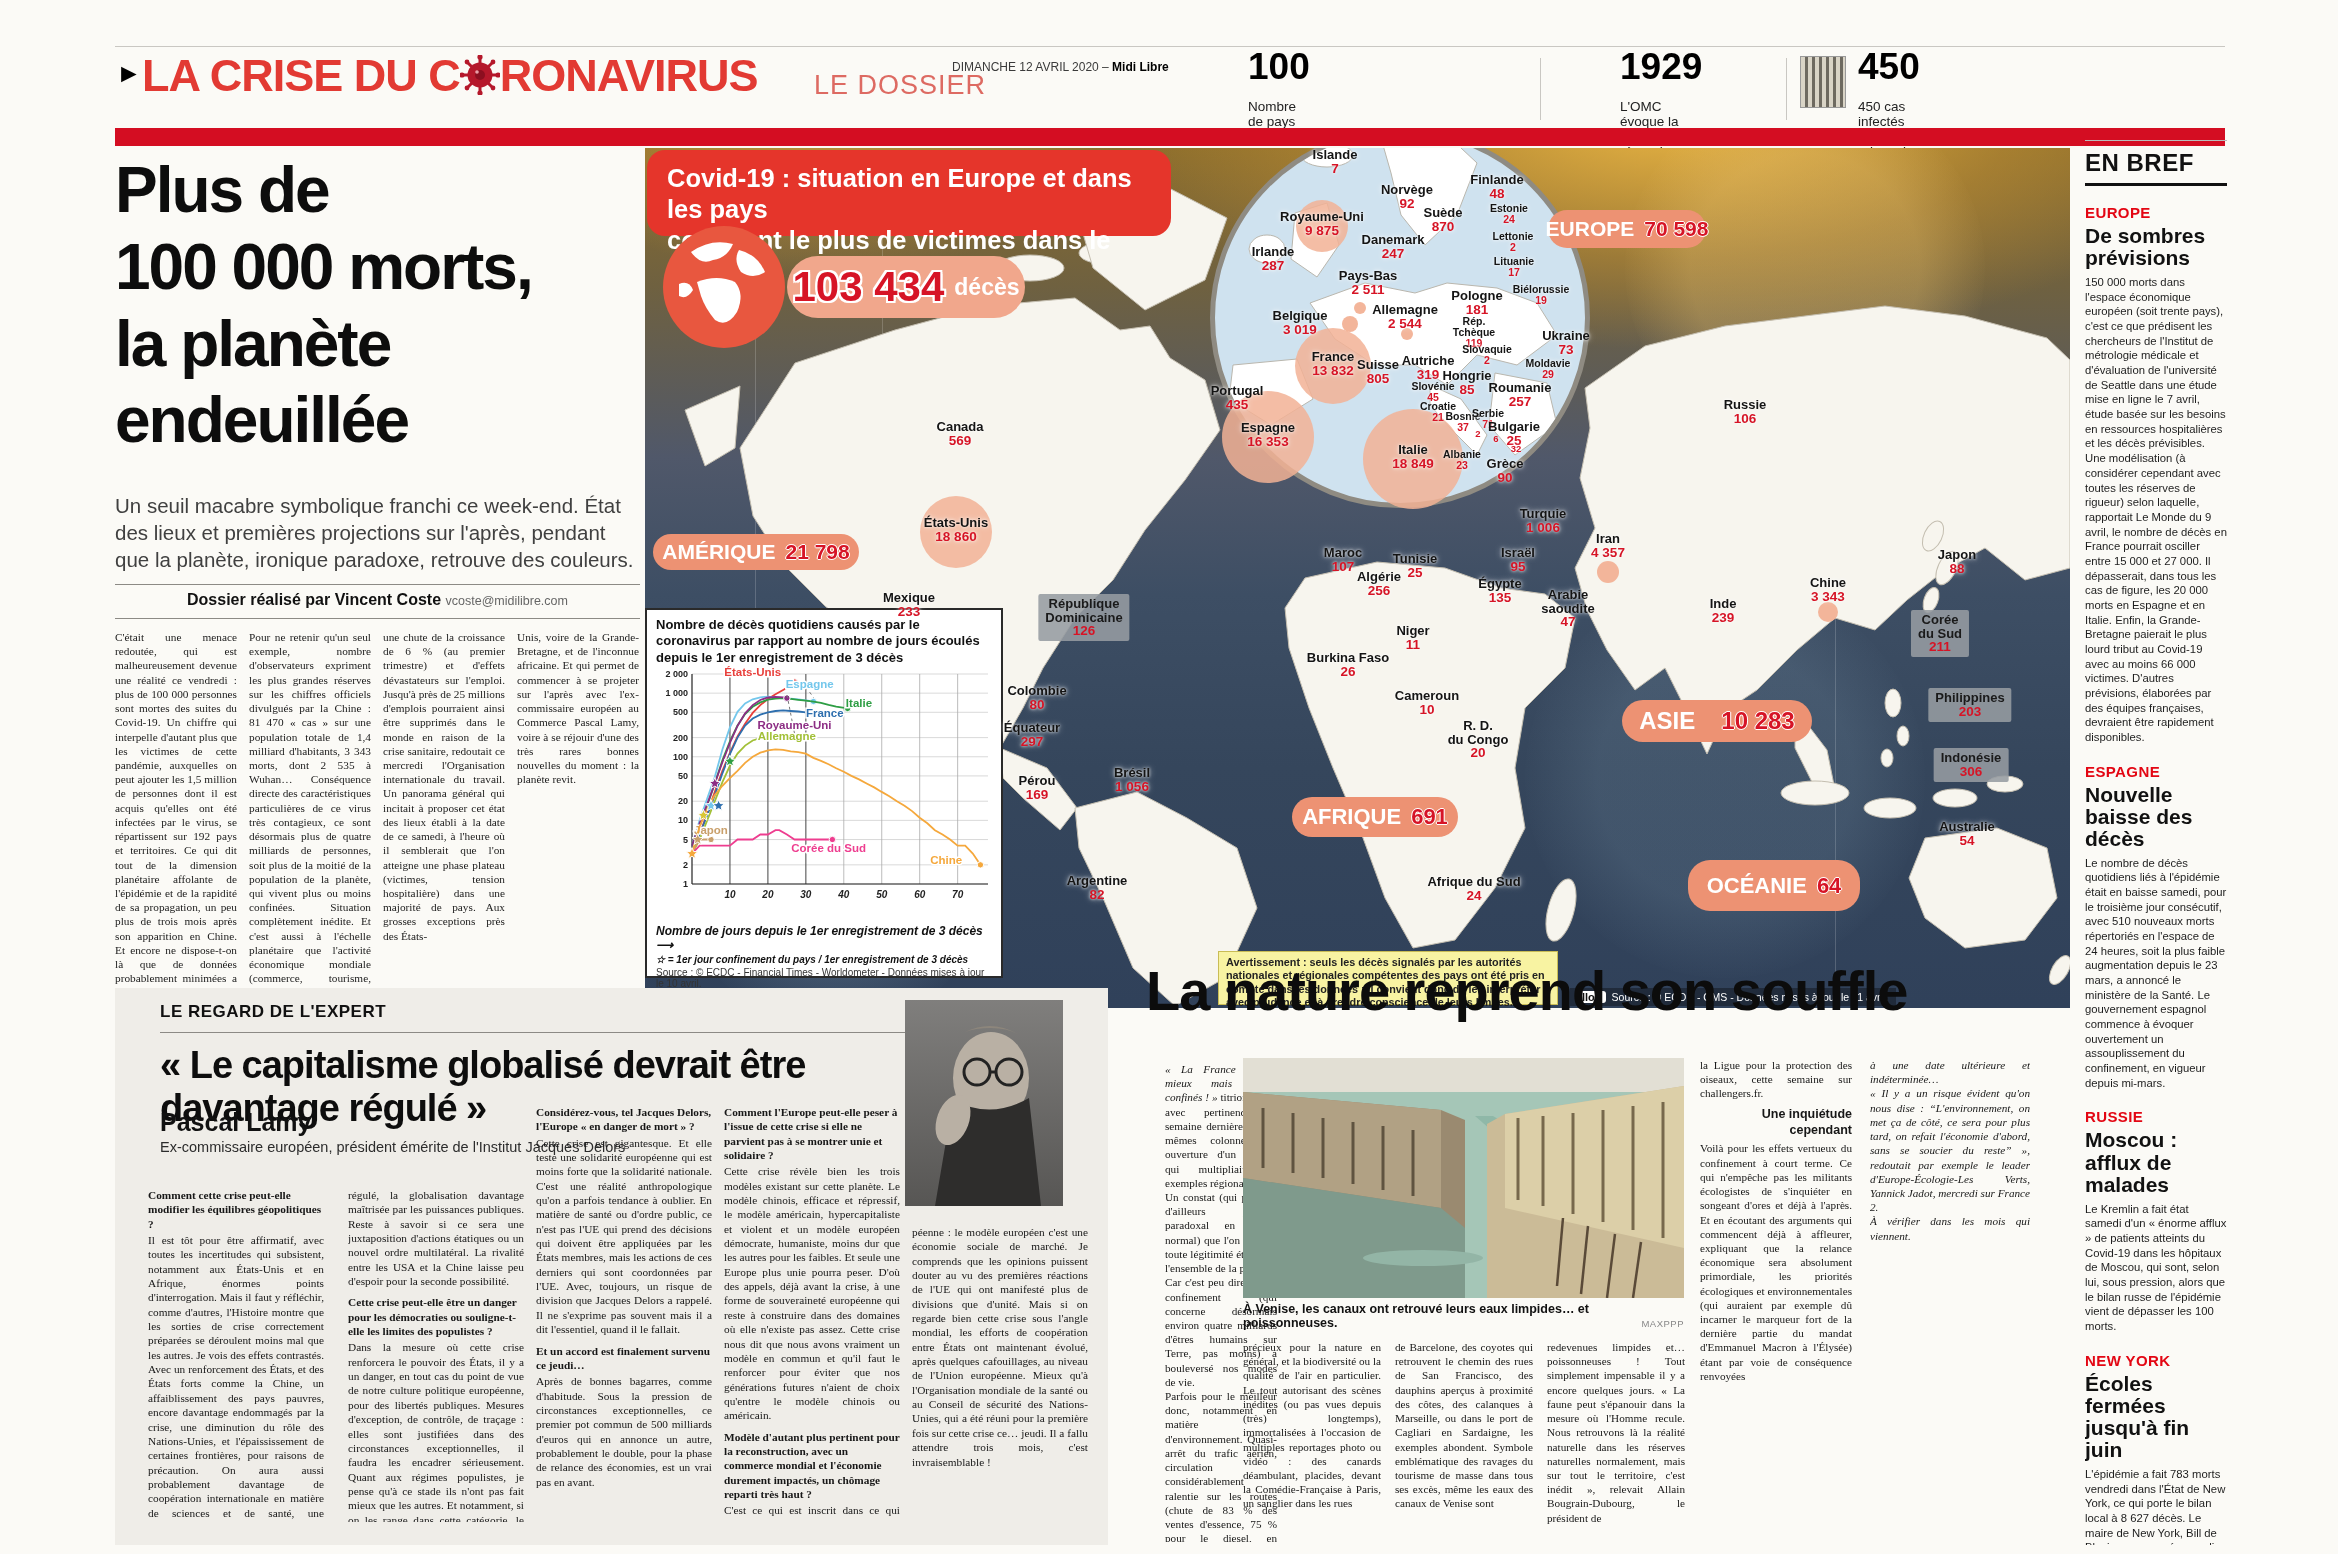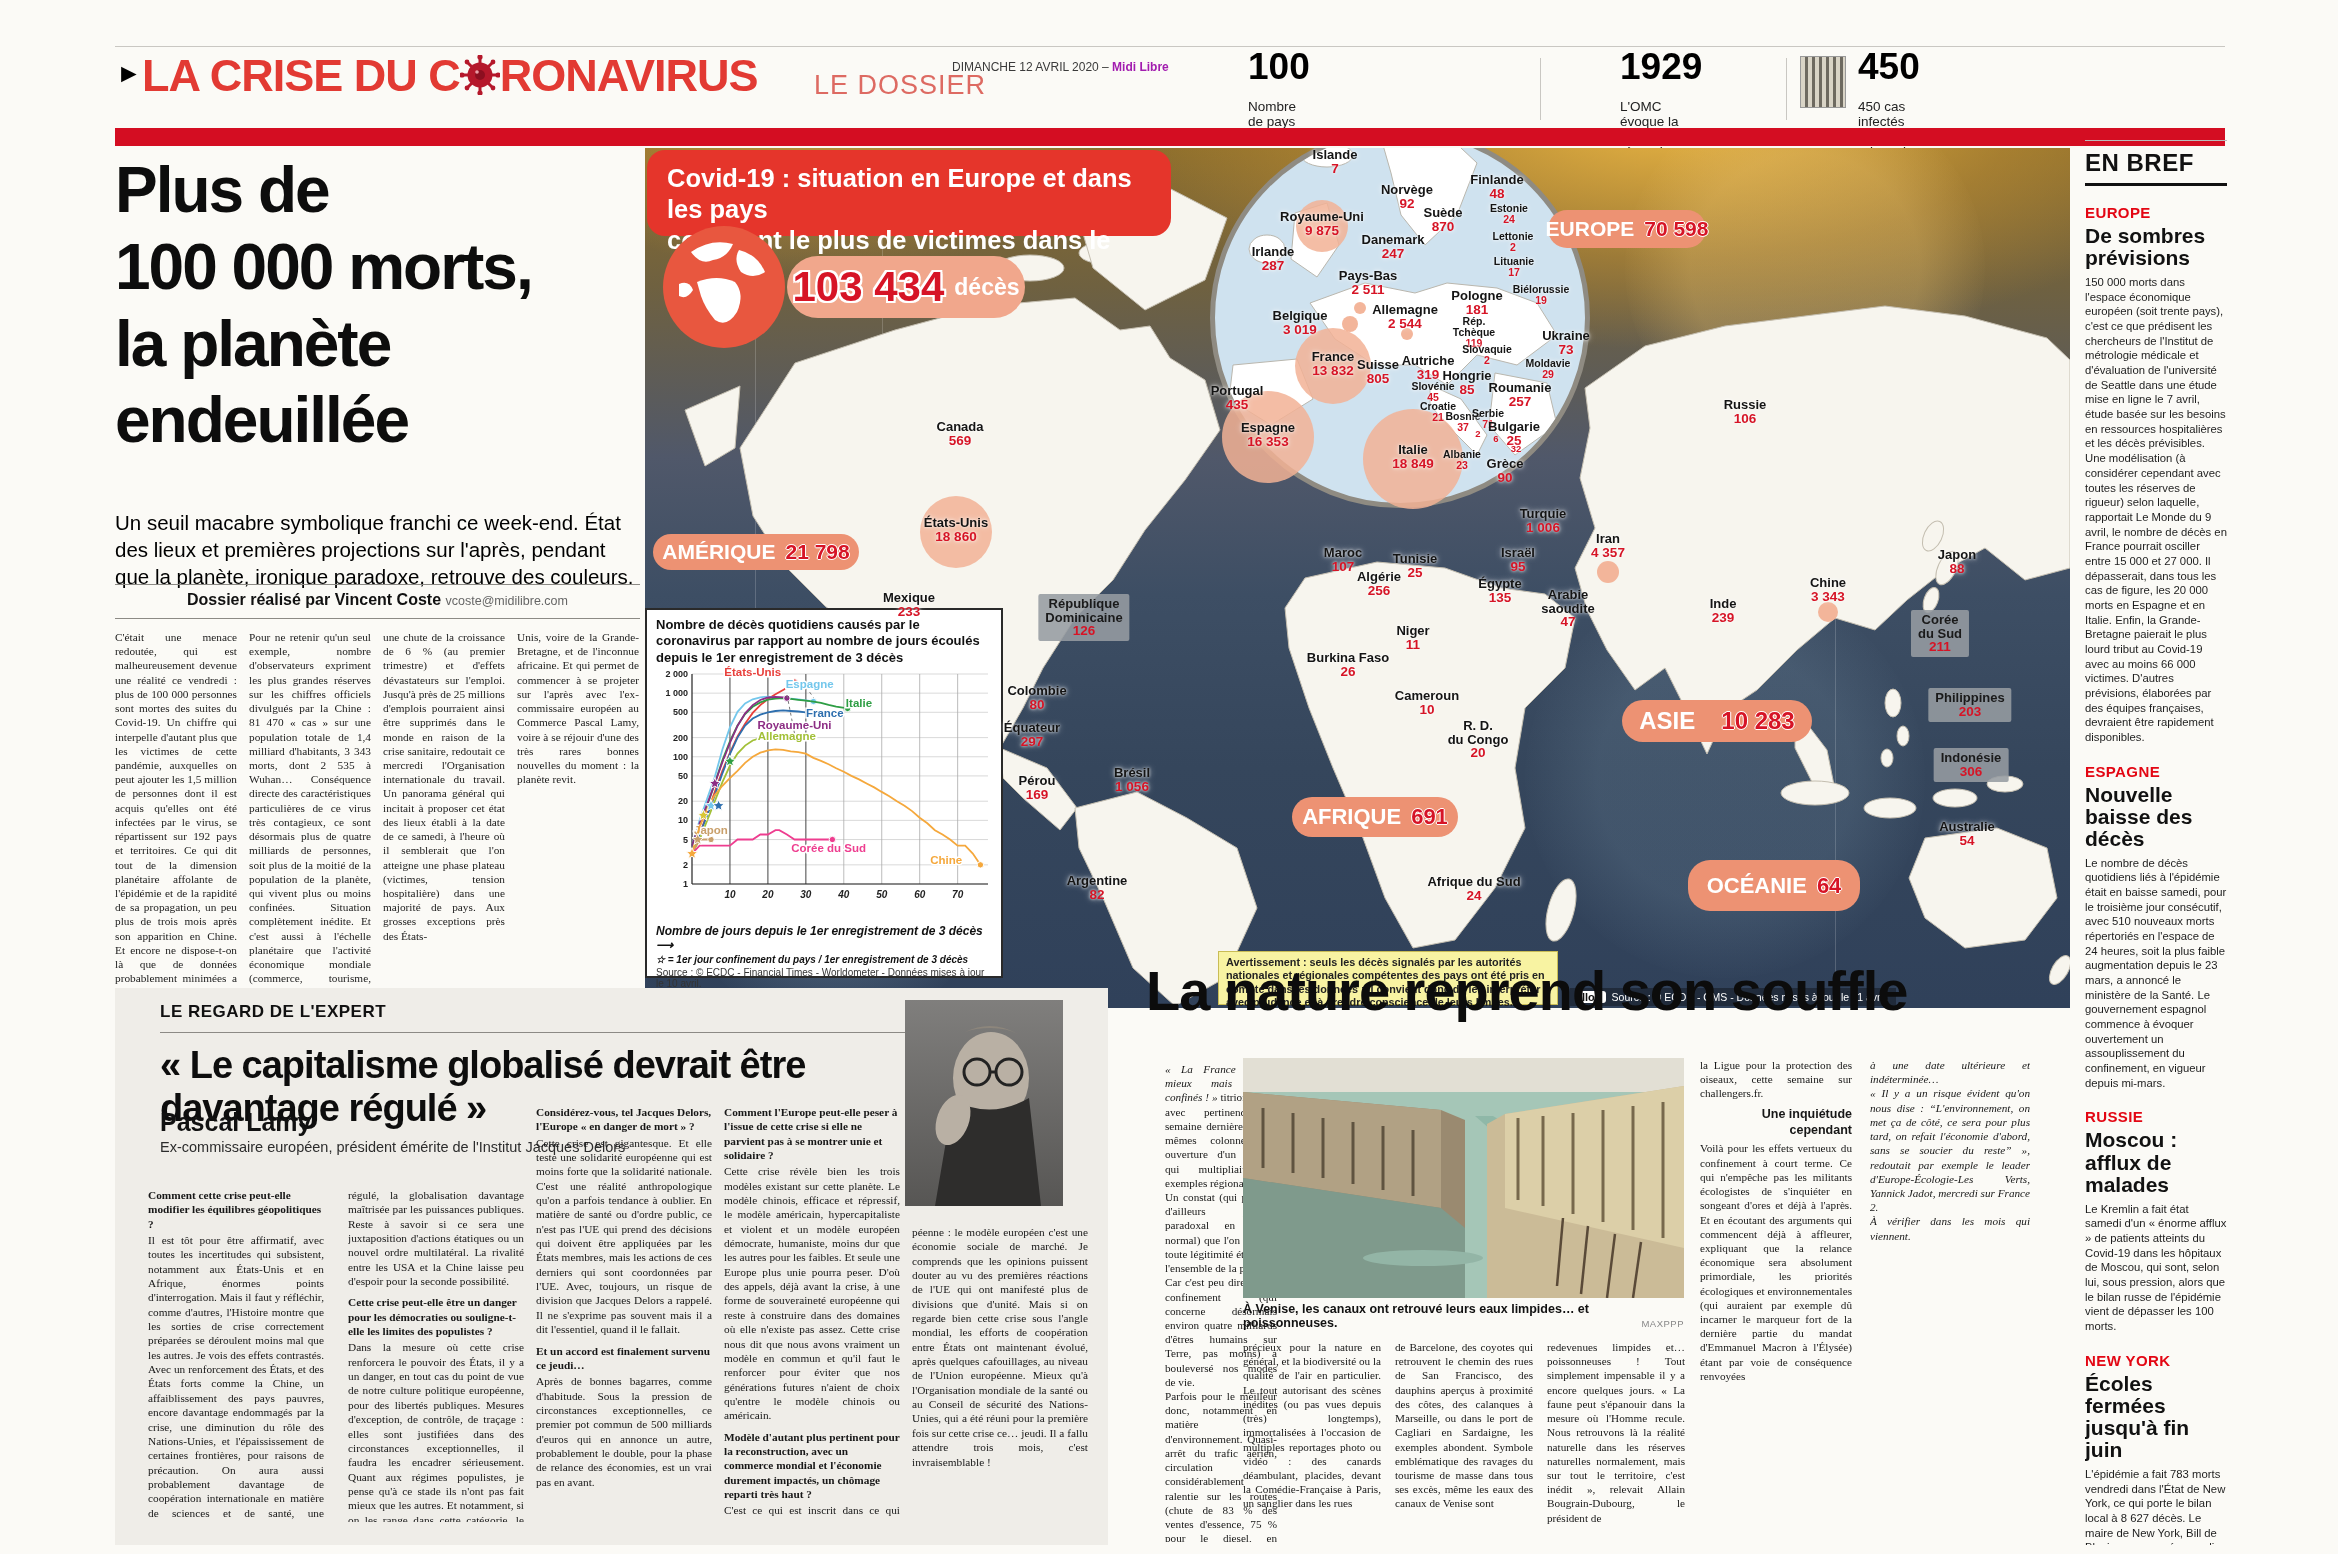--- a/index.html
+++ b/index.html
@@ -8,33 +8,33 @@
   [data-interactable]{box-sizing:border-box;}
   .abs{position:absolute;}
 
   
   .top-rule{left:115px;top:46px;width:2110px;height:1px;background:#c9c7c2;}
   .mast-arrow{left:116px;top:58px;font-size:26px;color:#000;}
   .mast-title{left:142px;top:50px;font-size:45px;font-weight:800;letter-spacing:-1px;color:#e23a33;white-space:nowrap;}
   .mast-title .virus{display:inline-block;vertical-align:-4px;}
   .mast-dossier{left:814px;top:70px;font-size:27px;color:#dd6a62;letter-spacing:1px;}
   .mast-date{left:952px;top:60px;font-size:12px;color:#3a3a3a;}
-  .mast-date b{color:#a21caf;text-align:center;}
+  .mast-date b{color:#000000;text-align:center;}
   .stat{top:48px;}
   .stat .v{font-size:37px;font-weight:800;color:#000;line-height:1;}
   .stat .c{font-size:13.5px;color:#222;margin-top:14px;max-width:330px;}
   .stat-div{top:58px;width:1px;height:62px;background:#c9c7c2;}
   .prison{left:1800px;top:56px;width:46px;height:52px;border:1px solid #999;
           background:repeating-linear-gradient(90deg,#d9d4c6 0 4px,#6e6a60 4px 7px),#d9d4c6;}
   .red-band{left:115px;top:128px;width:2110px;height:18px;background:#d40d22;}
 
   
   .lead-head{left:115px;top:152px;width:530px;font-size:64px;line-height:1.2;font-weight:800;
              letter-spacing:-2px;color:#0d0d0d;white-space:pre-line;}
-  .lead-stand{left:115px;top:509px;width:525px;font-size:20.5px;line-height:1.32;color:#000000;}
+  .lead-stand{left:115px;top:492px;width:525px;font-size:20.5px;line-height:1.32;color:#404040;}
   .lead-byrule{left:115px;width:525px;height:1px;background:#8c8a85;}
   .lead-byline{left:115px;top:591px;width:525px;text-align:center;font-size:16px;font-weight:700;}
   .lead-byline .mail{font-weight:400;font-size:12.5px;color:#666;}
   .lead-cols{left:115px;top:630px;width:528px;height:358px;}
   .lead-col{position:absolute;top:0;width:122px;height:358px;overflow:hidden;
             font-family:"Liberation Serif",serif;font-size:11.3px;line-height:1.26;text-align:justify;color:#1b1b1b;}
 
   
   .info{left:645px;top:148px;width:1425px;height:860px;overflow:hidden;
     background:

